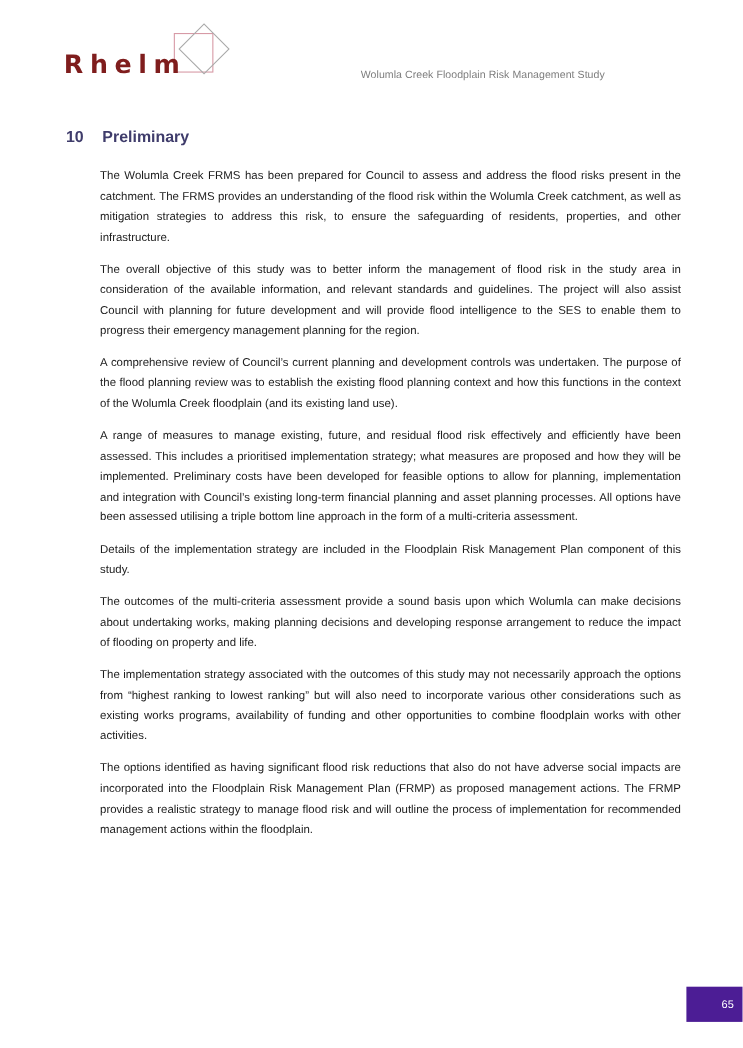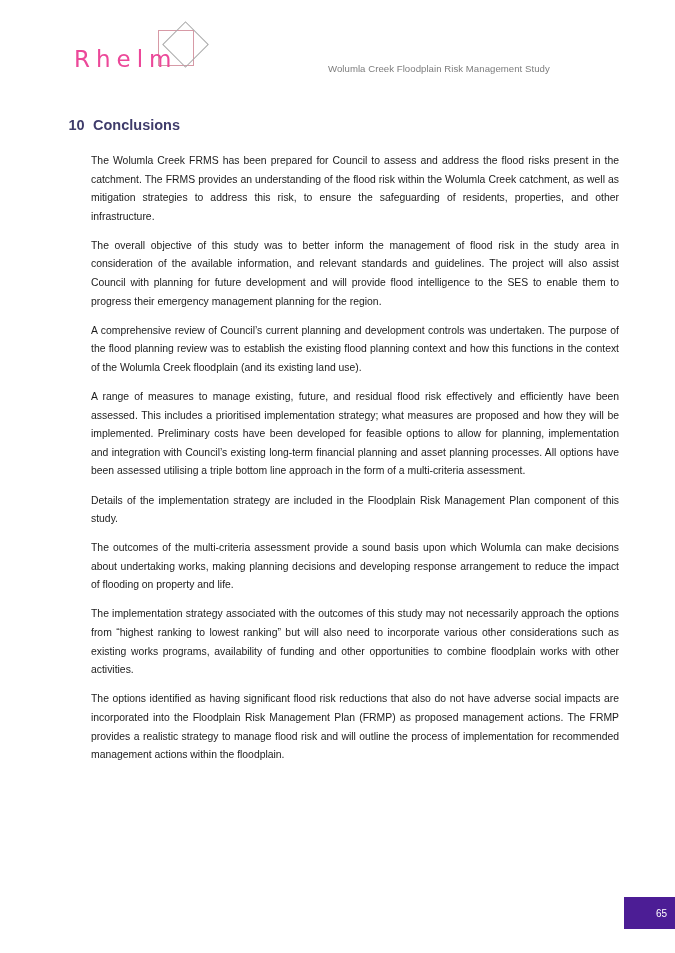--- a/index.html
+++ b/index.html
@@ -55,26 +55,26 @@
     top: 0px;
     width: 33px;
     height: 33px;
     border: 1.3px solid #a9a9a9;
     box-sizing: border-box;
     transform: rotate(45deg);
   }
 
   .logo-text {
     position: absolute;
-    left: 16px;
+    left: 0px;
     top: 20px;
     font-family: "DejaVu Sans", sans-serif;
     font-size: 23px;
-    font-weight: normal;
-    color: #ec4899;
+    font-weight: bold;
+    color: #7f1d1d;
     letter-spacing: 6px;
     line-height: 1;
     white-space: nowrap;
   }
 
   .header-title {
     position: absolute;
     left: 328px;
     top: 63px;
     font-size: 9.6px;
@@ -90,21 +90,20 @@
     top: 117px;
     display: flex;
     align-items: baseline;
     color: #3f3c6b;
     font-size: 14.5px;
     font-weight: bold;
   }
   .section-number {
     width: 33px;
     flex: 0 0 33px;
-    text-align: center;
   }
   .section-title { }
 
   
   .body-content {
     position: absolute;
     left: 91px;
     top: 152px;
     width: 528px;
   }
@@ -146,21 +145,21 @@
       <div class="logo-square"></div>
       <div class="logo-diamond"></div>
       <div class="logo-text">Rhelm</div>
     </div>
 
     <div class="header-title">Wolumla Creek Floodplain Risk Management Study</div>
   </div>
 
   <div class="section-heading">
     <span class="section-number">10</span>
-    <span class="section-title">Conclusions</span>
+    <span class="section-title">Preliminary</span>
   </div>
 
   <div class="body-content">
     <p class="para">The Wolumla Creek FRMS has been prepared for Council to assess and address the flood risks present in the catchment. The FRMS provides an understanding of the flood risk within the Wolumla Creek catchment, as well as mitigation strategies to address this risk, to ensure the safeguarding of residents, properties, and other infrastructure.</p>
     <p class="para">The overall objective of this study was to better inform the management of flood risk in the study area in consideration of the available information, and relevant standards and guidelines. The project will also assist Council with planning for future development and will provide flood intelligence to the SES to enable them to progress their emergency management planning for the region.</p>
     <p class="para">A comprehensive review of Council’s current planning and development controls was undertaken. The purpose of the flood planning review was to establish the existing flood planning context and how this functions in the context of the Wolumla Creek floodplain (and its existing land use).</p>
     <p class="para">A range of measures to manage existing, future, and residual flood risk effectively and efficiently have been assessed. This includes a prioritised implementation strategy; what measures are proposed and how they will be implemented. Preliminary costs have been developed for feasible options to allow for planning, implementation and integration with Council’s existing long-term financial planning and asset planning processes. All options have been assessed utilising a triple bottom line approach in the form of a multi-criteria assessment.</p>
     <p class="para">Details of the implementation strategy are included in the Floodplain Risk Management Plan component of this study.</p>
     <p class="para">The outcomes of the multi-criteria assessment provide a sound basis upon which Wolumla can make decisions about undertaking works, making planning decisions and developing response arrangement to reduce the impact of flooding on property and life.</p>
     <p class="para">The implementation strategy associated with the outcomes of this study may not necessarily approach the options from “highest ranking to lowest ranking” but will also need to incorporate various other considerations such as existing works programs, availability of funding and other opportunities to combine floodplain works with other activities.</p>

